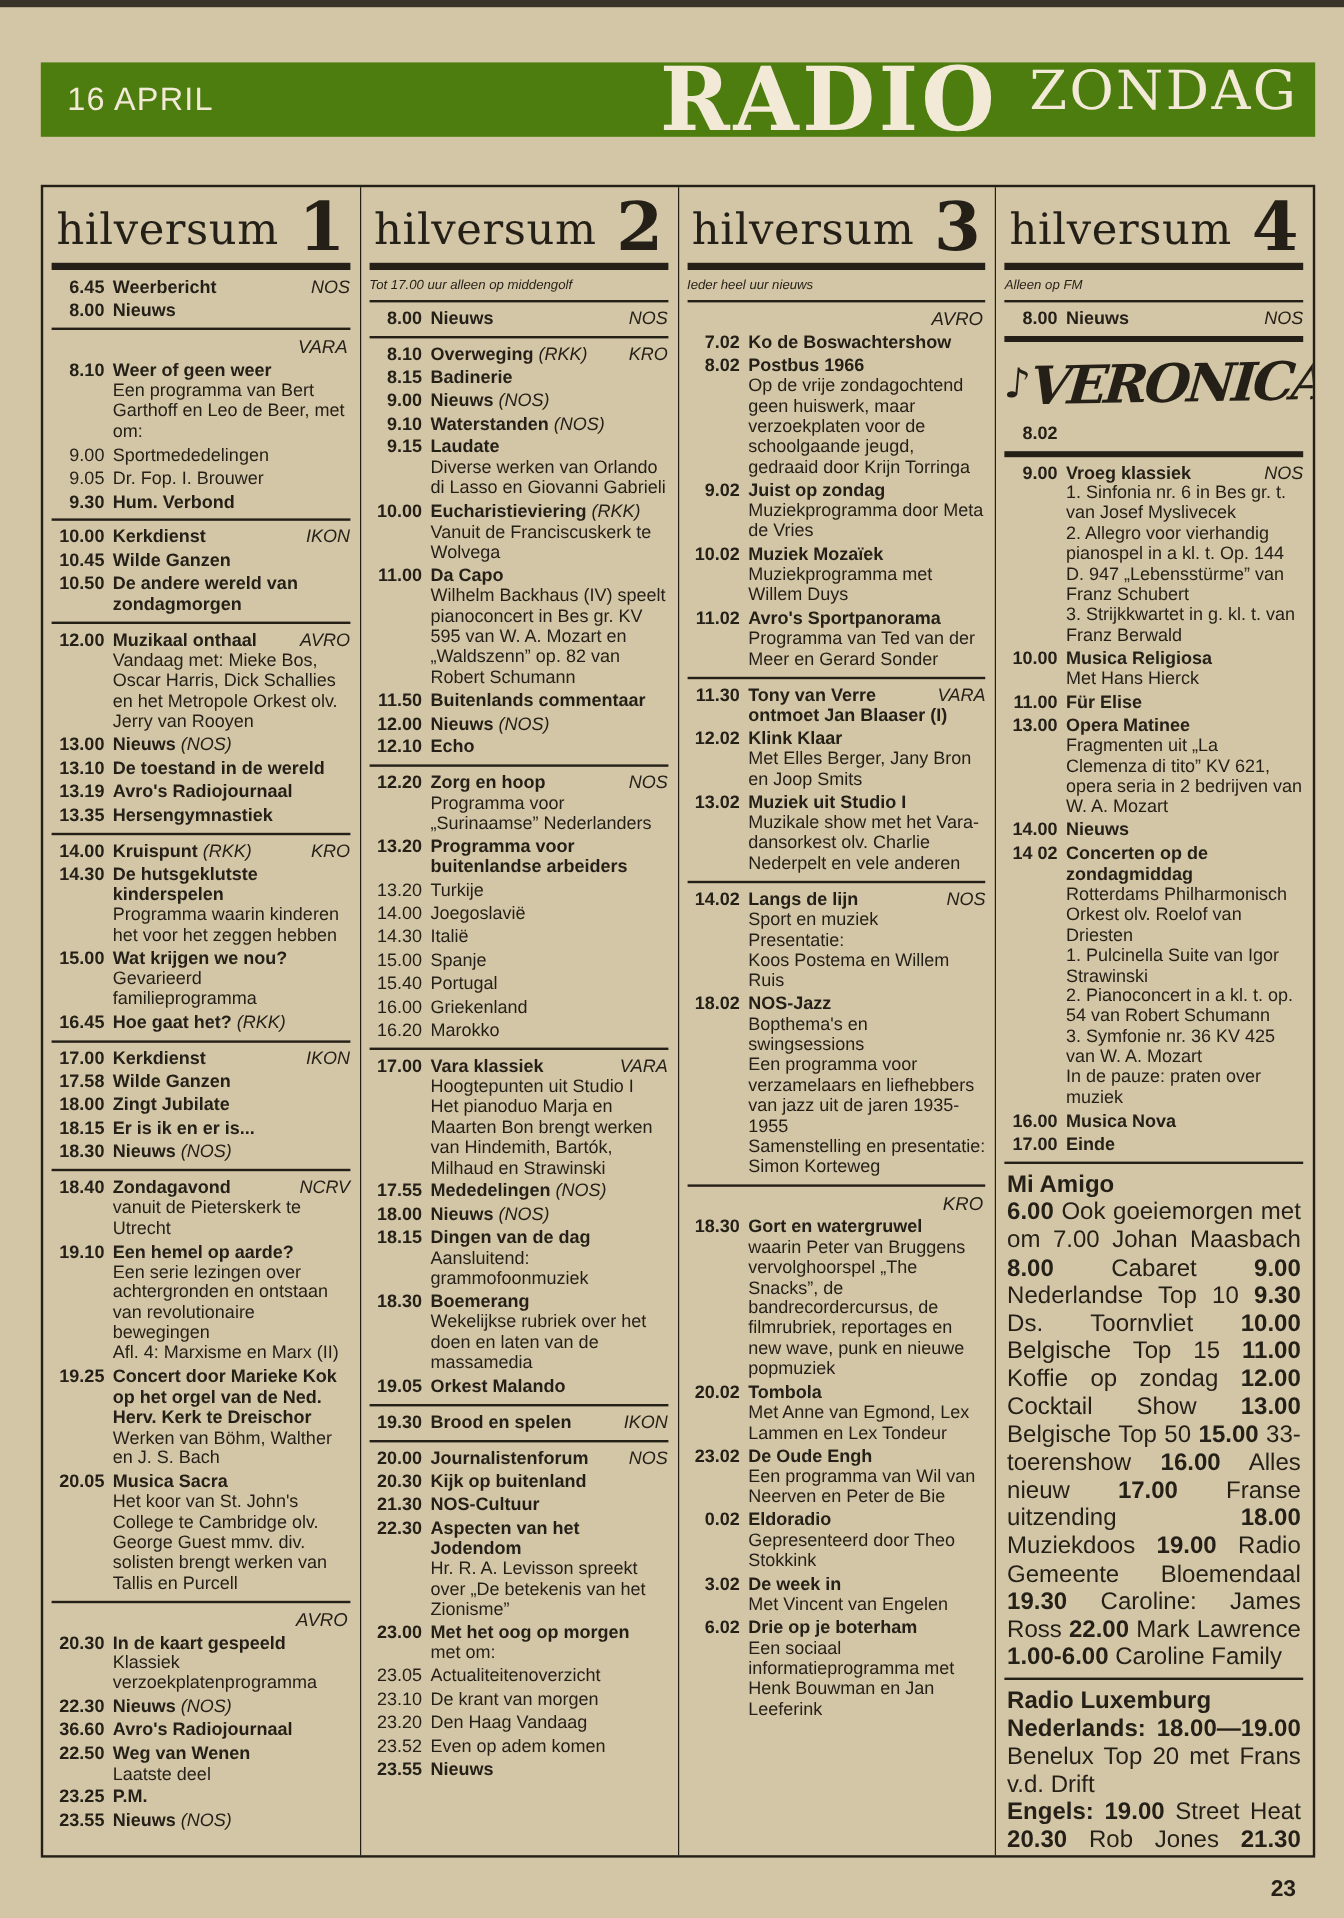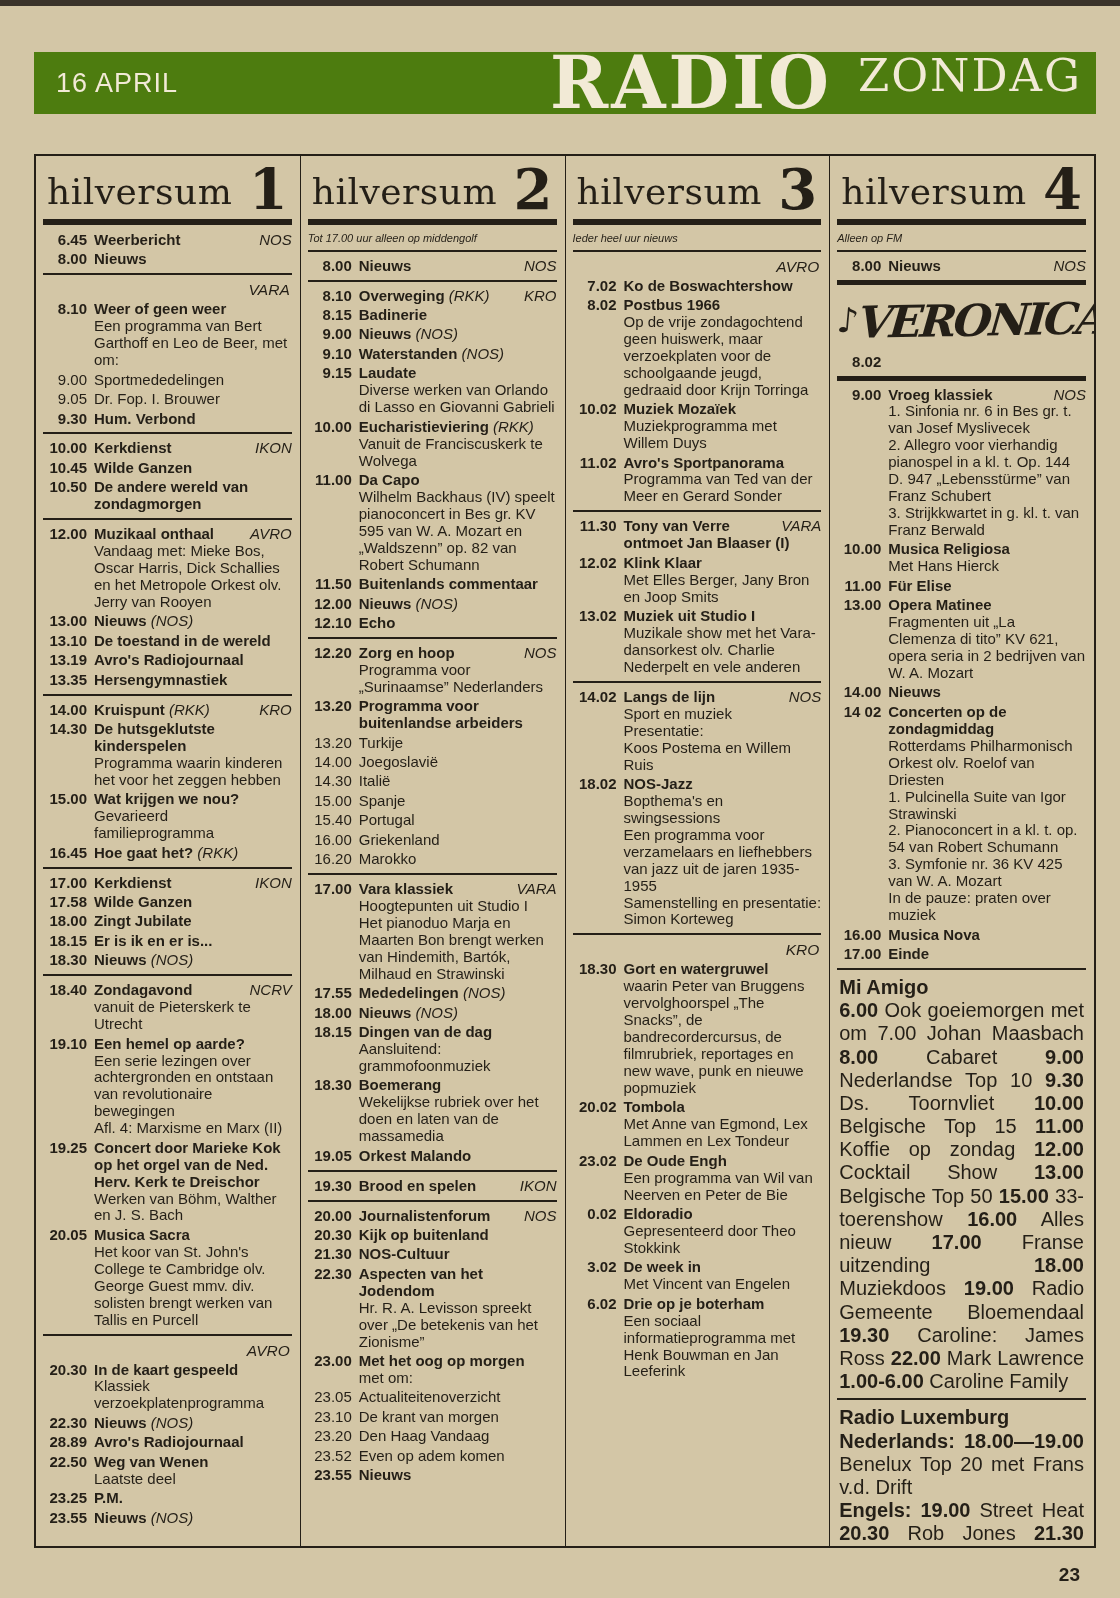--- a/index.html
+++ b/index.html
@@ -186,21 +186,21 @@
       <div class="net-line">AVRO</div>
       <div class="entry">
         <span class="time">20.30</span>
         <div class="ebody"><span class="title">In de kaart gespeeld</span><div class="desc">Klassiek verzoekplatenprogramma</div></div>
       </div>
       <div class="entry">
         <span class="time">22.30</span>
         <div class="ebody"><span class="title">Nieuws</span><span class="note"> (NOS)</span></div>
       </div>
       <div class="entry">
-        <span class="time">28.89</span>
+        <span class="time">36.60</span>
         <div class="ebody"><span class="title">Avro's Radiojournaal</span></div>
       </div>
       <div class="entry">
         <span class="time">22.50</span>
         <div class="ebody"><span class="title">Weg van Wenen</span><div class="desc">Laatste deel</div></div>
       </div>
       <div class="entry">
         <span class="time">23.25</span>
         <div class="ebody"><span class="title">P.M.</span></div>
       </div>
@@ -380,20 +380,24 @@
       <div class="intro">Ieder heel uur nieuws</div>
       <div class="rule"></div>
       <div class="net-line">AVRO</div>
       <div class="entry">
         <span class="time">7.02</span>
         <div class="ebody"><span class="title">Ko de Boswachtershow</span></div>
       </div>
       <div class="entry">
         <span class="time">8.02</span>
         <div class="ebody"><span class="title">Postbus 1966</span><div class="desc">Op de vrije zondagochtend geen huiswerk, maar verzoekplaten voor de schoolgaande jeugd, gedraaid door Krijn Torringa</div></div>
+      </div>
+      <div class="entry">
+        <span class="time">9.02</span>
+        <div class="ebody"><span class="title">Juist op zondag</span><div class="desc">Muziekprogramma door Meta de Vries</div></div>
       </div>
       <div class="entry">
         <span class="time">10.02</span>
         <div class="ebody"><span class="title">Muziek Mozaïek</span><div class="desc">Muziekprogramma met Willem Duys</div></div>
       </div>
       <div class="entry">
         <span class="time">11.02</span>
         <div class="ebody"><span class="title">Avro's Sportpanorama</span><div class="desc">Programma van Ted van der Meer en Gerard Sonder</div></div>
       </div>
       <div class="rule"></div>

